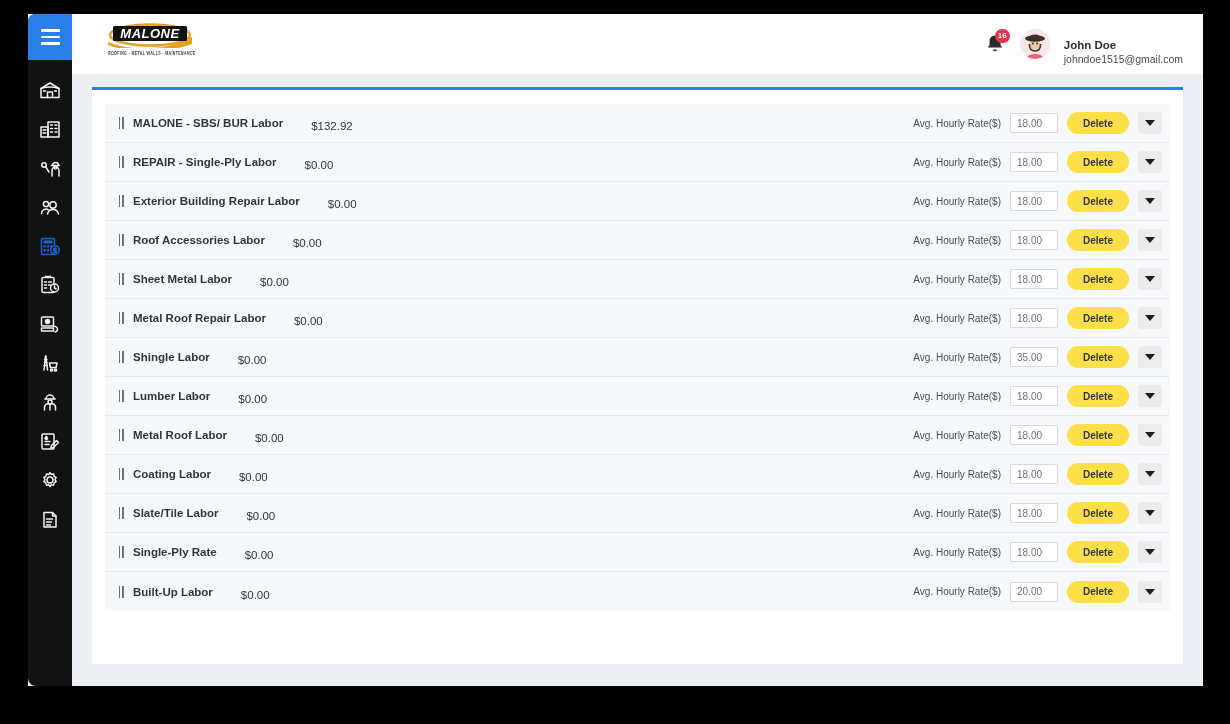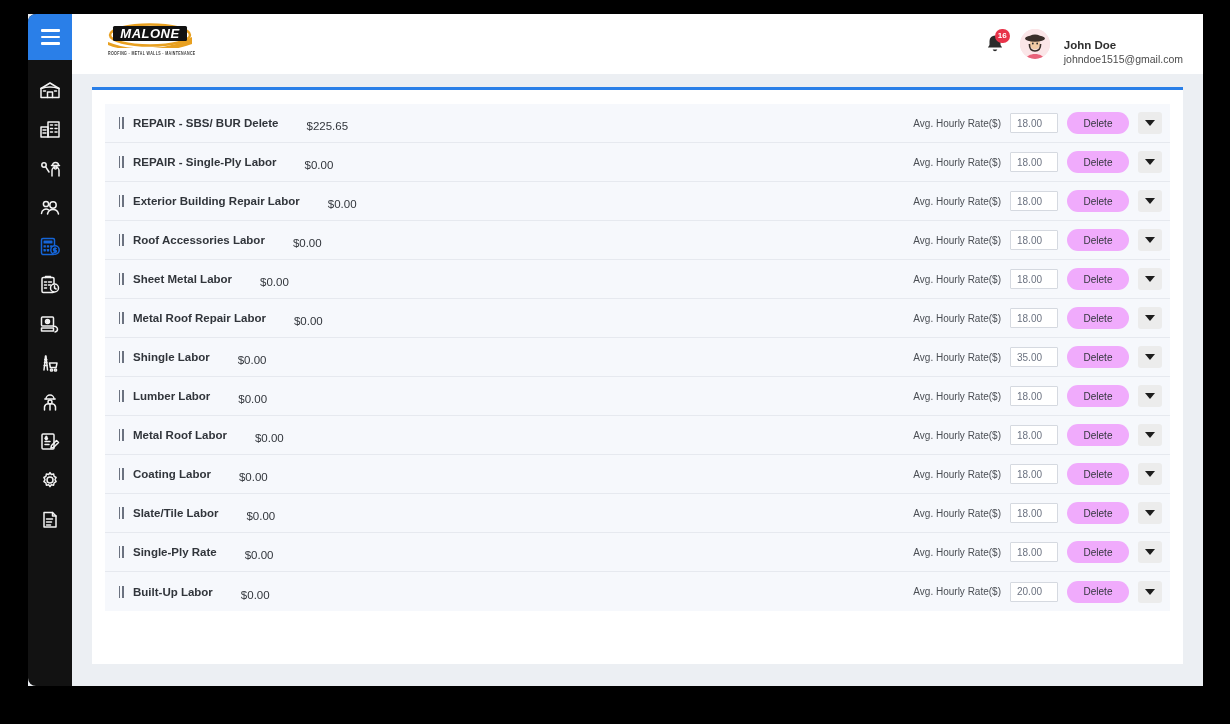--- a/index.html
+++ b/index.html
@@ -307,25 +307,25 @@
     background: #ffffff;
     font-size: 10px;
     color: #6b7280;
     padding: 0 6px;
     font-family: "Liberation Sans", sans-serif;
     border-radius: 1px;
   }
   .delete-btn {
     width: 62px;
     height: 22px;
-    background: #f0abfc;
+    background: #fde047;
     border: none;
     border-radius: 11px;
     font-size: 10px;
-    font-weight: 400;
+    font-weight: 700;
     color: #31353b;
     cursor: pointer;
     font-family: "Liberation Sans", sans-serif;
   }
   .chev-btn {
     width: 24px;
     height: 22px;
     background: #ececec;
     border: none;
     border-radius: 3px;
@@ -577,22 +577,22 @@
         <section class="card">
           <div class="card-inner">
 
 
             <div class="rows" id="rows-container">
   <div class="row">
     <div class="drag-handle">
                     <i></i>
                     <i></i>
                   </div>
-    <div class="row-label">REPAIR - SBS/ BUR Delete</div>
-    <div class="row-price">$225.65</div>
+    <div class="row-label">MALONE - SBS/ BUR Labor</div>
+    <div class="row-price">$132.92</div>
     <div class="row-right">
       <span class="rate-label">Avg. Hourly Rate($)</span>
       <input class="rate-input" type="text" value="18.00" style="">
       <button class="delete-btn">Delete</button>
       <button class="chev-btn">
         <span class="tri"></span>
       </button>
     </div>
   </div>
 

